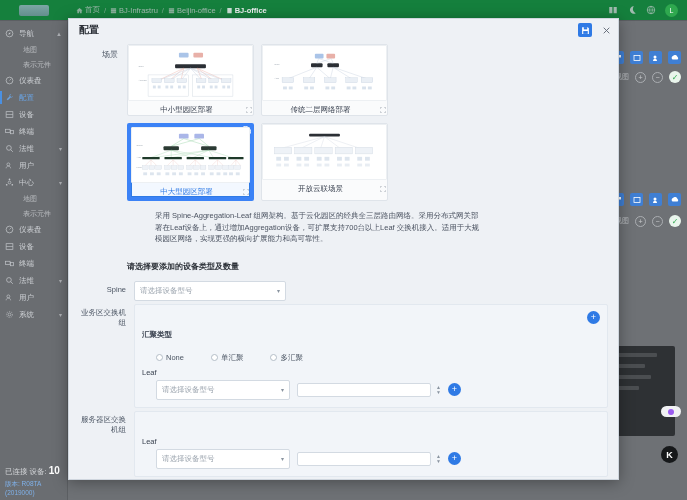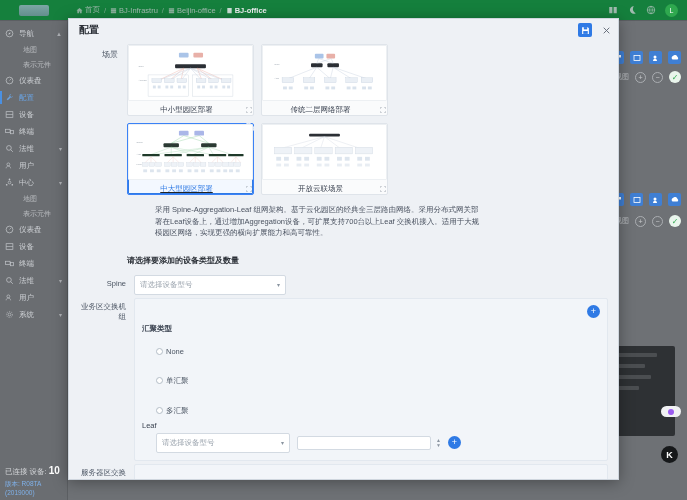--- a/index.html
+++ b/index.html
@@ -128,21 +128,21 @@
     width:48px; flex:0 0 48px; text-align:right; padding-right:9px;
     font-size:8px; color:#4b5563; padding-top:5px;
   }
 
   
   .cards { display:flex; flex-wrap:wrap; gap:7px; width:262px; }
   .card {
     width:127px; background:#fafbfc; border:1px solid #dfe4ea; border-radius:2px;
     position:relative; 
   }
-  .card.selected { border:1px solid #3b82f6; background:#f3f8ff; box-shadow:0 0 0 1px #2f7ae5 inset;text-decoration:underline; }
+  .card.selected { border:4px solid #3b82f6; background:#f3f8ff; box-shadow:0 0 0 1px #2f7ae5 inset; }
   .card-canvas {
     height:56px; background:#fff; border:1px solid #edf0f3; border-radius:1px; position:relative; overflow:hidden;
   }
   .card-foot { display:flex; align-items:center; padding-top:4px; }
   .card-name { flex:1; text-align:center; font-size:7.5px; color:#3a4250; }
   .card.selected .card-name { color:#2f7ae5; }
   .expand-ic { width:8px;height:8px; opacity:.45; }
   .check-badge {
     position:absolute; right:-1px; top:-1px; width:11px;height:11px;border-radius:50%;
     background:#2f7ae5; color:#fff; font-size:7px; display:flex;align-items:center;justify-content:center;
@@ -172,21 +172,21 @@
   .group-box {
     background:#f2f5f9; border:1px solid #e2e8ef; border-radius:2px; padding:5px 7px 7px 7px;
   }
   .group-head { display:flex; align-items:center; min-height:15px; }
   .plus-btn {
     margin-left:auto; width:13px;height:13px;border-radius:50%;background:#2f7ae5;color:#fff;
     display:flex;align-items:center;justify-content:center;font-size:9px;line-height:1;
   }
   .group-sub { margin-top:5px; }
   .gs-title { font-size:7.5px; color:#3a4250; font-weight:bold; margin-bottom:13px; }
-  .radios { display:flex; gap:20px; padding-left:14px; margin-bottom:5px;flex-direction:column; }
+  .radios { display:flex; gap:27px; padding-left:14px; margin-bottom:5px; }
   .radio { display:flex; align-items:center; gap:3px; font-size:7.5px; color:#4b5563; }
   .radio .rc { width:7px;height:7px;border-radius:50%;border:1px solid #b4bdc7; background:#fff; }
   .leaf-title { font-size:7.5px; color:#3a4250; margin:4px 0 3px 0; }
   .leaf-row { display:flex; align-items:center; gap:7px; padding-left:14px; }
   .leaf-row .select { width:134px; }
   .num-input {
     height:14px; border:1px solid #d3dae2; background:#fff; border-radius:2px;
     width:134px; display:flex; align-items:center; padding:0 4px;
   }
   .stepper { display:flex; flex-direction:column; gap:1px; margin-left:-2px; }

